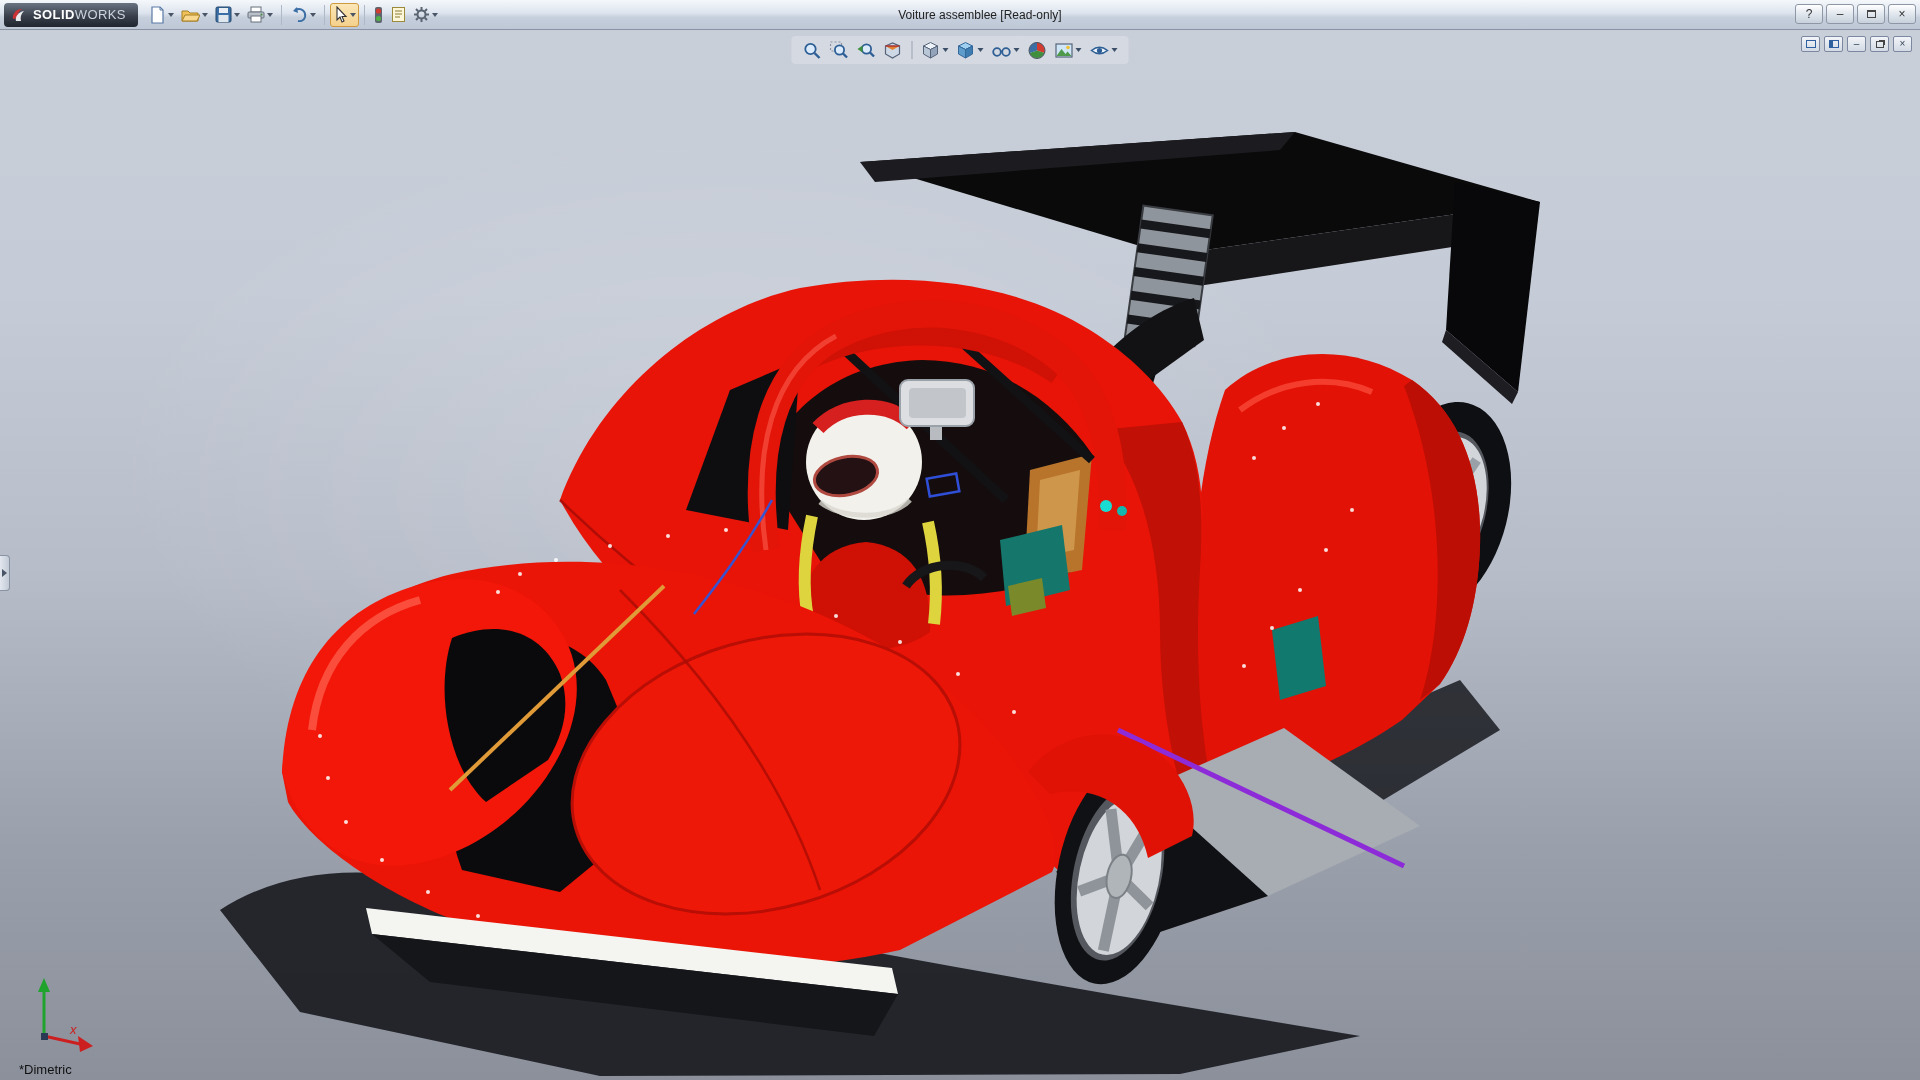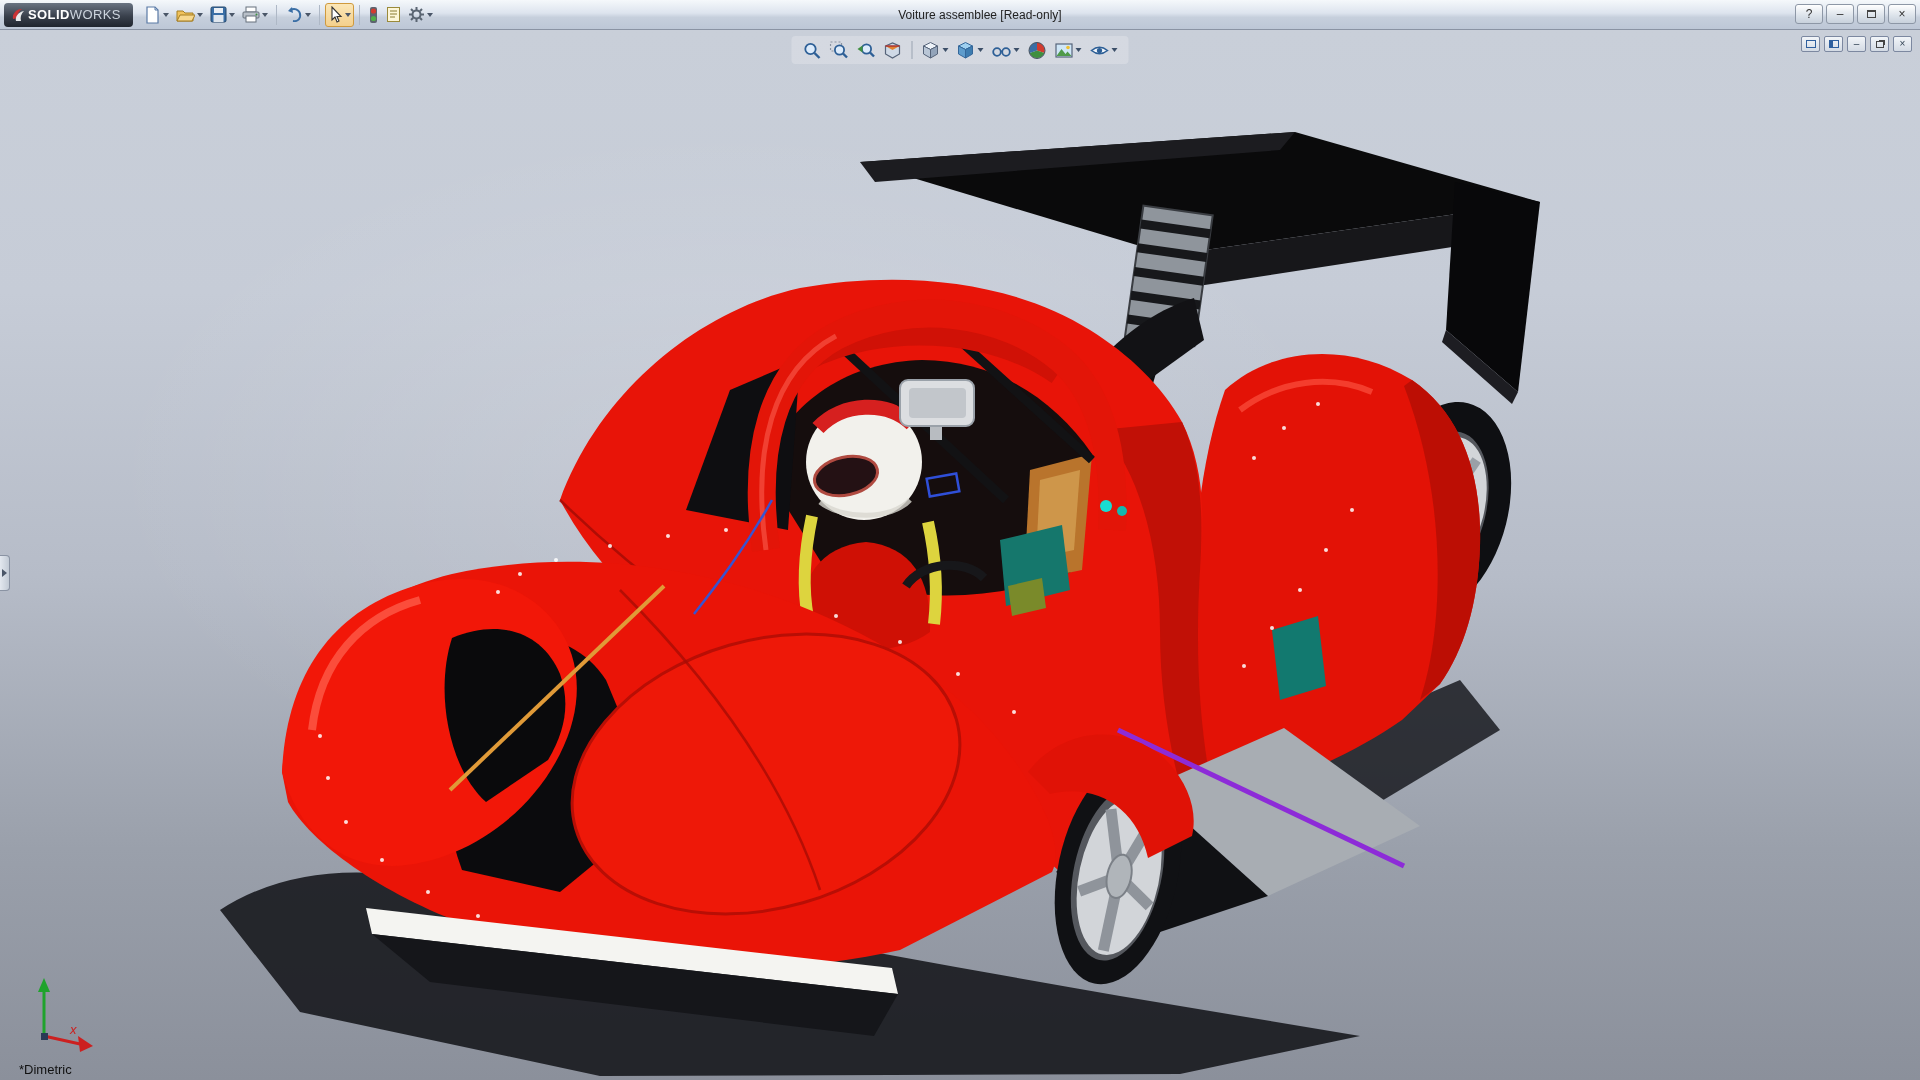--- a/index.html
+++ b/index.html
@@ -7,21 +7,21 @@
               font-family:"Liberation Sans", sans-serif; }
 
   
   .titlebar{
     height:30px; width:100%; position:relative;
     background:linear-gradient(#f5f8fb,#dde4ee 45%,#c6cfdc 60%,#bdc7d6);
     border-bottom:1px solid #8a93a3;
     display:flex; align-items:center; padding:0 4px; z-index:30;
   }
   .brand{
-    height:24px; display:flex; align-items:center; 
+    height:24px; display:flex; align-items:center; gap:5px;
     background:linear-gradient(#6a7482,#39404c 55%,#20252e);
     border-radius:4px; padding:0 12px 0 6px; color:#fff; font-size:13px;
     letter-spacing:.4px;
   }
   .brand .solid{ font-weight:bold; }
   .brand .works{ font-weight:normal; color:#ccd4dd; }
   .tb-group{ display:flex; align-items:center; margin-left:8px; gap:1px; }
   .tb-btn{
     height:24px; display:flex; align-items:center; padding:1px 2px;
     border:1px solid transparent; border-radius:3px; cursor:default;

